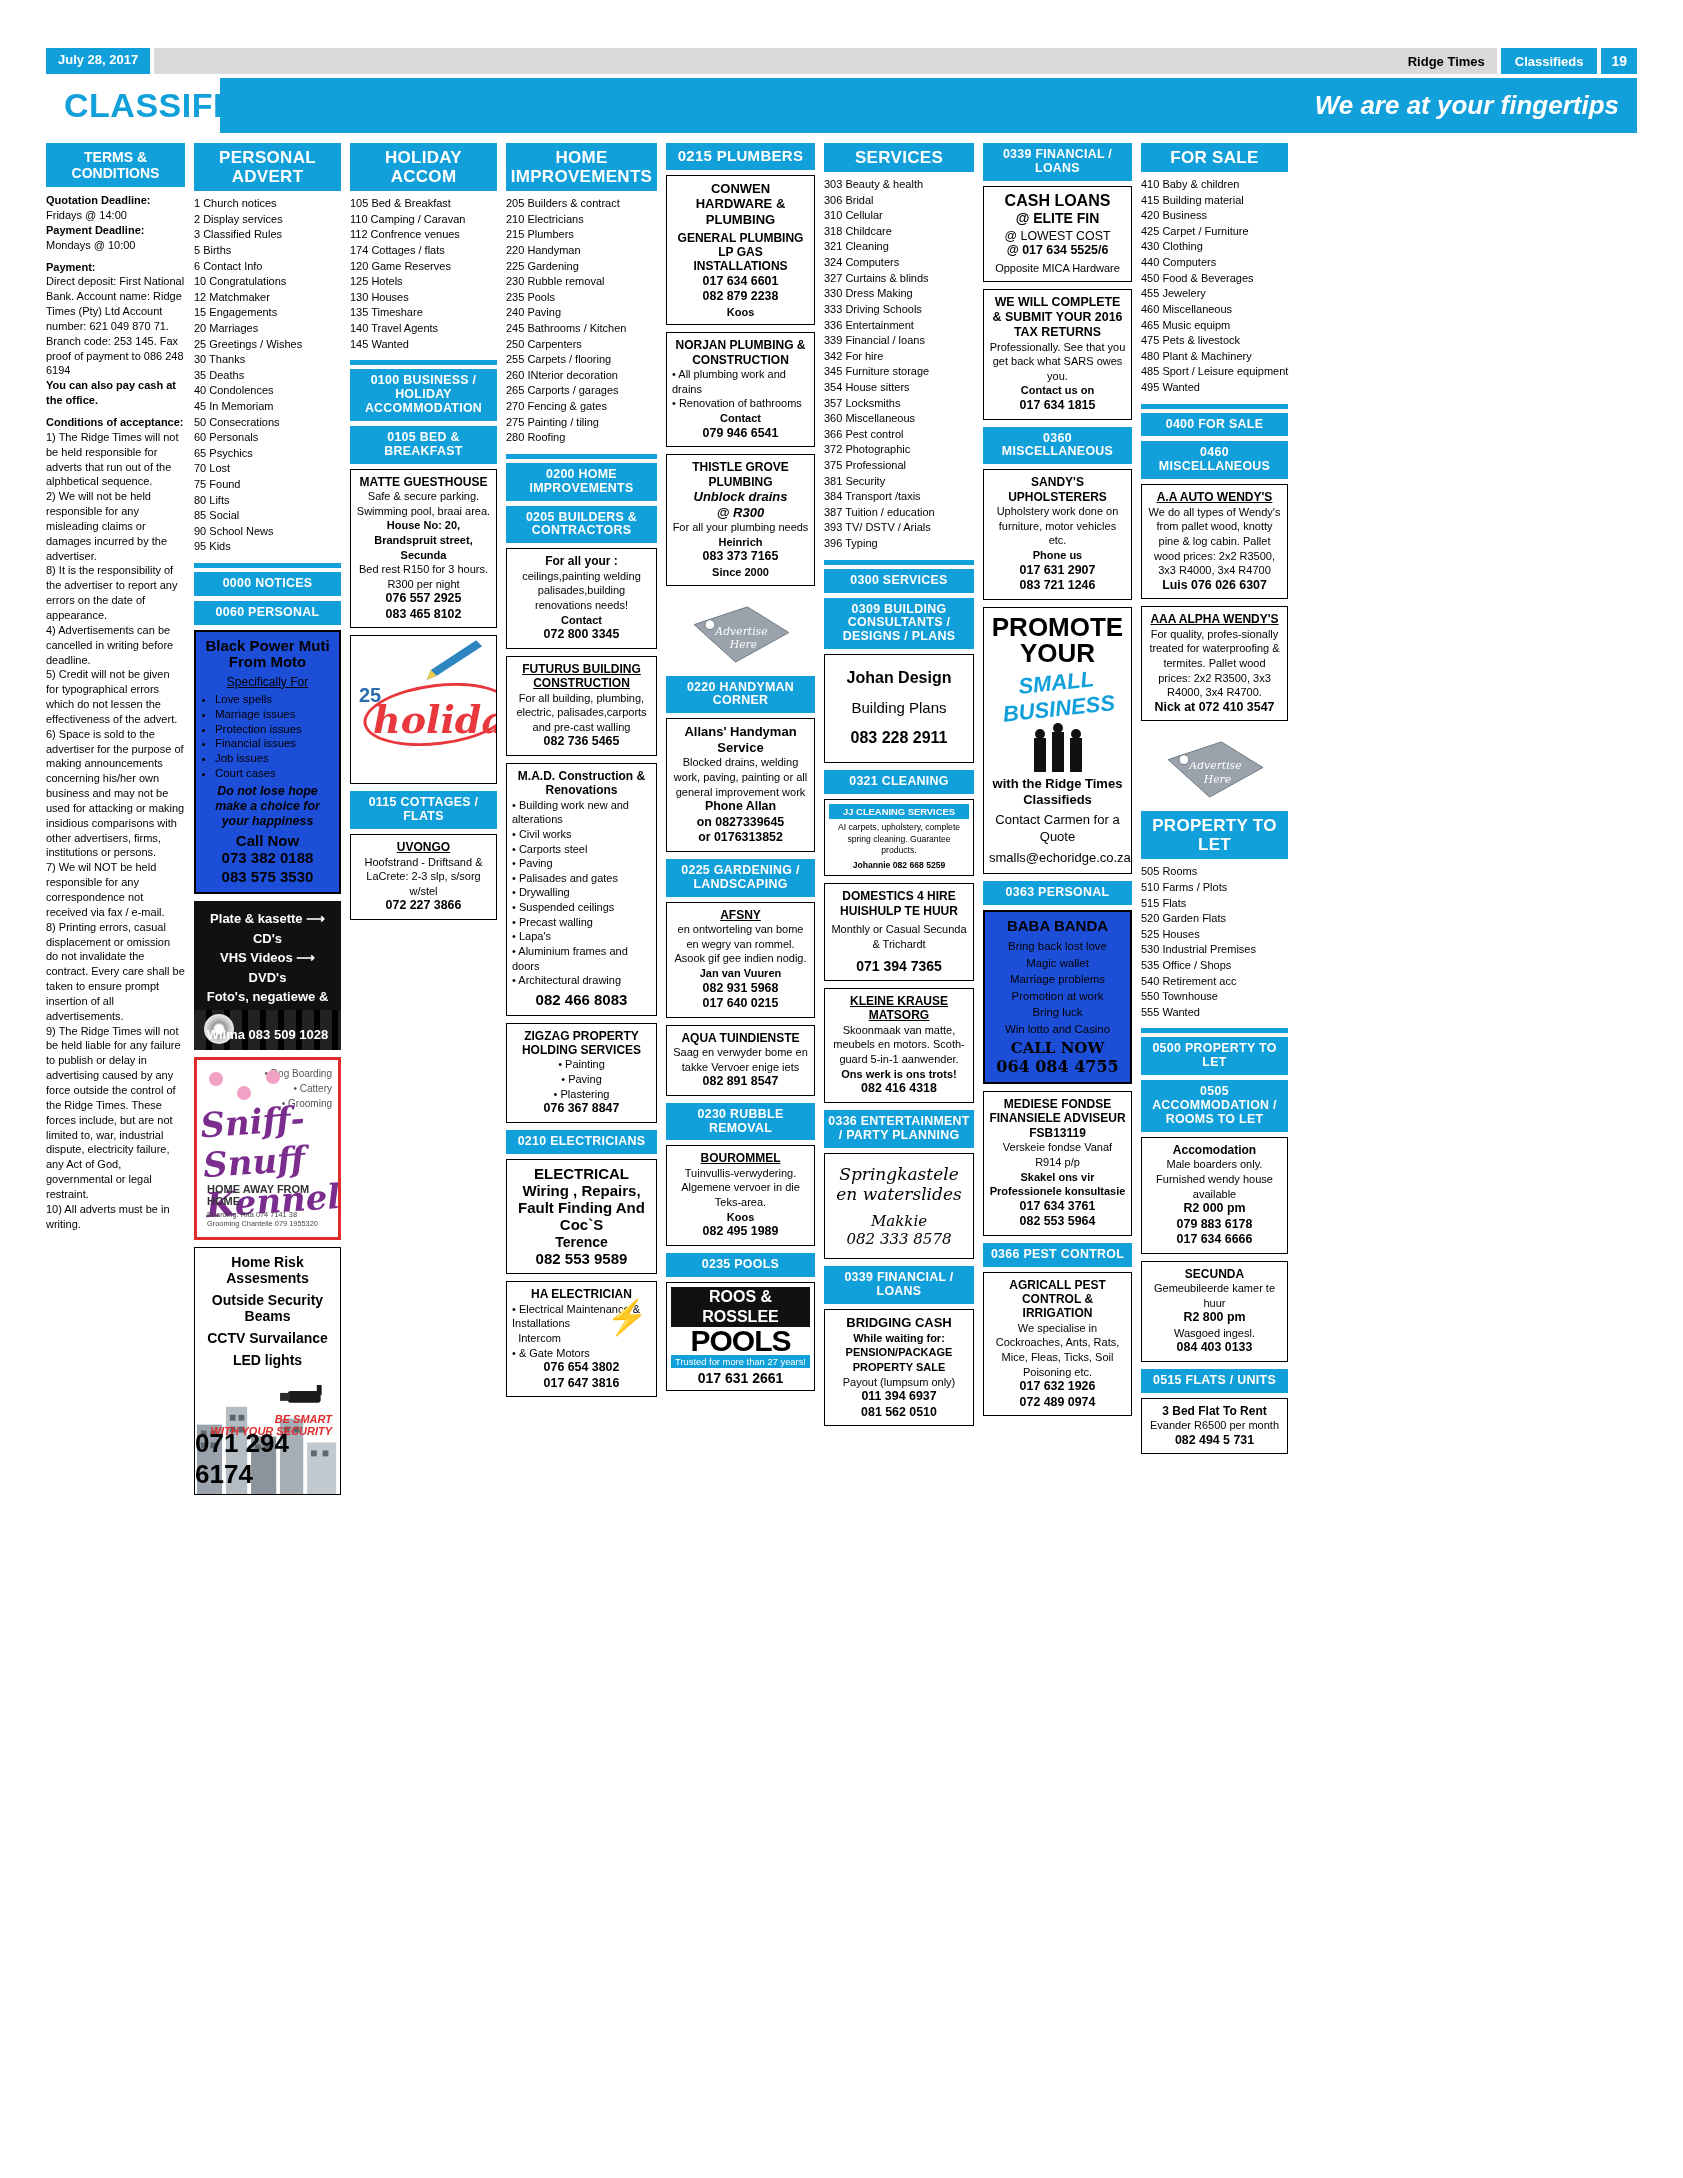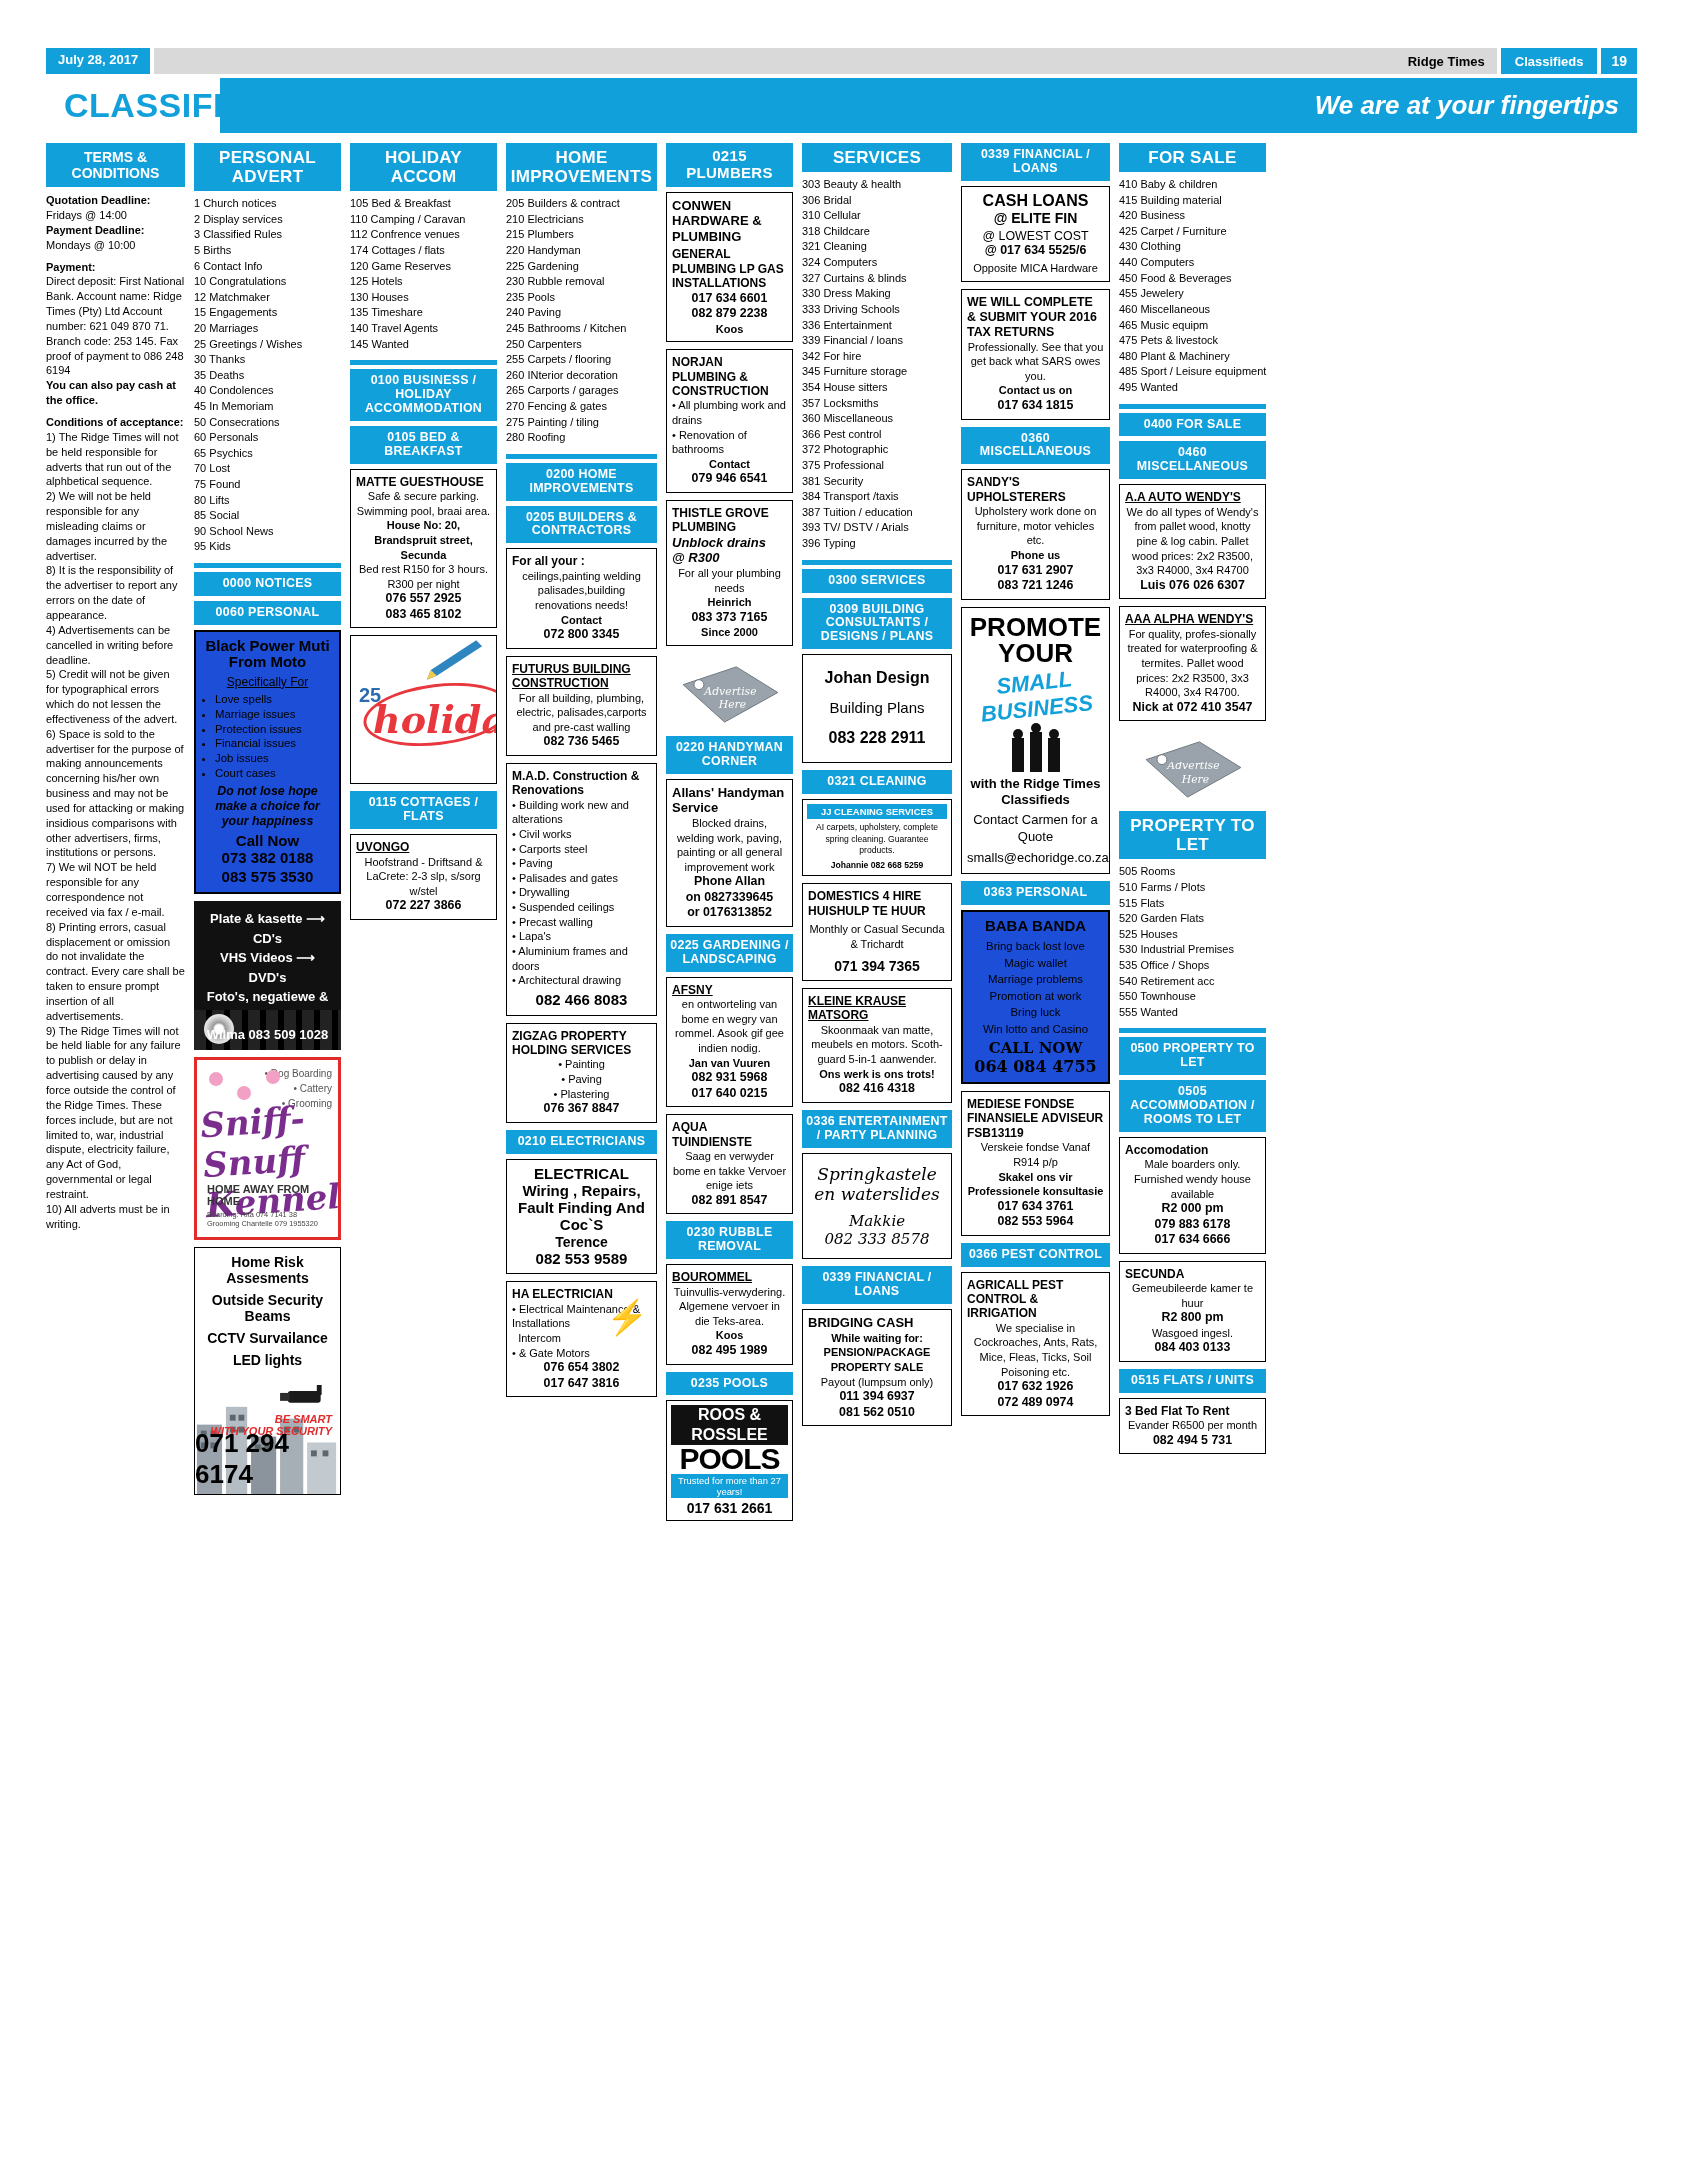--- a/index.html
+++ b/index.html
@@ -29,21 +29,21 @@
   .dots { position:absolute; left:174px; top:44px; font-size:11px; color:#12a0db; letter-spacing:2px; z-index:6; }
   .fingertips { margin-left:auto; color:#fff; font-size:26px; font-weight:bold; font-style:italic; padding-right:18px; }
 
   
   .cols { display:flex; gap:9px; align-items:flex-start; }
   .col { width:142px; }
   .col.c1 { width:139px; }
   .col.c2 { width:147px; }
   .col.c3 { width:147px; }
   .col.c4 { width:151px; }
-  .col.c5 { width:127px; }
+  .col.c5 { width:149px; }
   .col.c6 { width:150px; }
   .col.c7 { width:149px; }
   .col.c8 { width:147px; }
 
   
   .cat-head {
     background:#12a0db; color:#fff; text-align:center; font-weight:bold;
     padding:5px 3px; font-size:15px; line-height:1.12; margin-bottom:5px;
     letter-spacing:0.3px;
   }
@@ -53,21 +53,21 @@
 
   .box { border:1px solid #000; padding:5px 5px; margin-bottom:7px; background:#fff; }
   .box.center { text-align:center; }
   .lst { font-size:11px; line-height:1.42; }
   .lst div { white-space:nowrap; }
 
   .b { font-weight:bold; }
   .u { text-decoration:underline; }
   .i { font-style:italic; }
 
-  .adtitle { font-weight:bold; text-align:left; font-size:12px; line-height:1.2; }
+  .adtitle { font-weight:bold; text-align:center; font-size:12px; line-height:1.2; }
   .adbody { font-size:11px; line-height:1.33; text-align:center; }
   .adbody.left { text-align:left; }
   .phone { font-weight:bold; font-size:12.4px; text-align:center; line-height:1.25; }
 
   
   .terms-head { background:#12a0db; color:#fff; text-align:center; font-weight:bold; font-size:14px; padding:6px 3px; line-height:1.15; margin-bottom:6px; }
   .terms { font-size:11px; line-height:1.35; }
   .terms p { margin:0 0 7px 0; }
   .terms .hd { font-weight:bold; }
 

